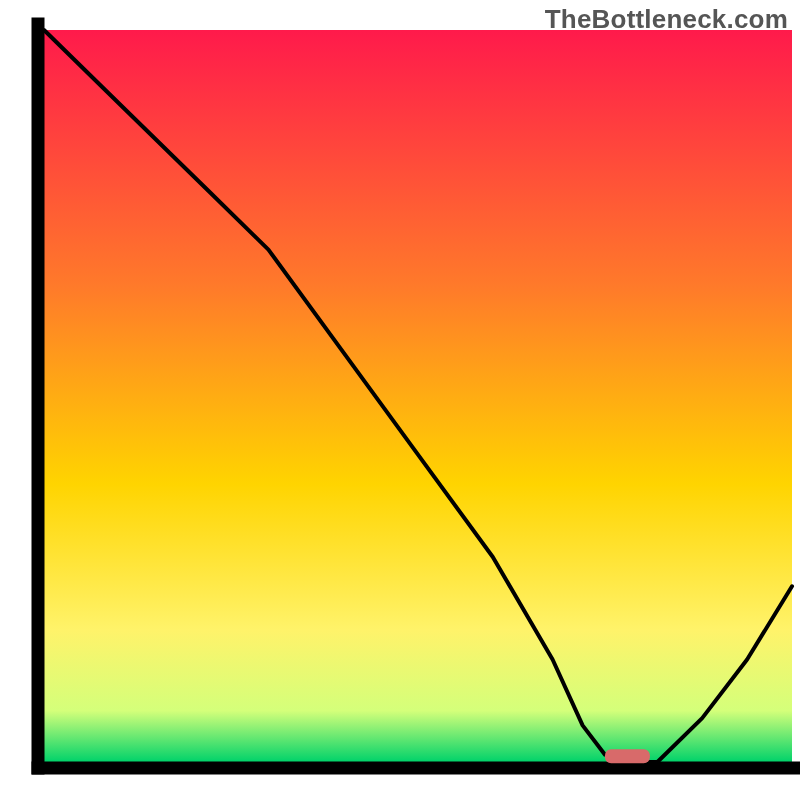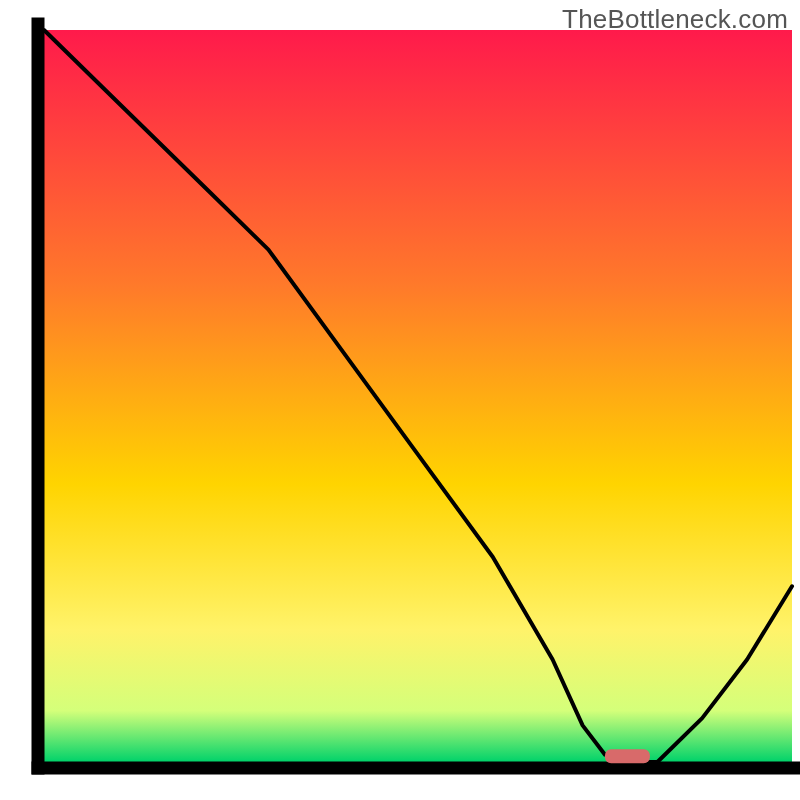--- a/index.html
+++ b/index.html
@@ -13,21 +13,21 @@
   .stage {
     position: relative;
     width: 800px;
     height: 800px;
   }
   .watermark {
     position: absolute;
     top: 4px;
     right: 12px;
     font-size: 26px;
-    font-weight: 400;
+    font-weight: 700;
     color: #555555;
     letter-spacing: 0.2px;
   }
   svg {
     display: block;
   }
 </style>
 </head>
 <body>
 

